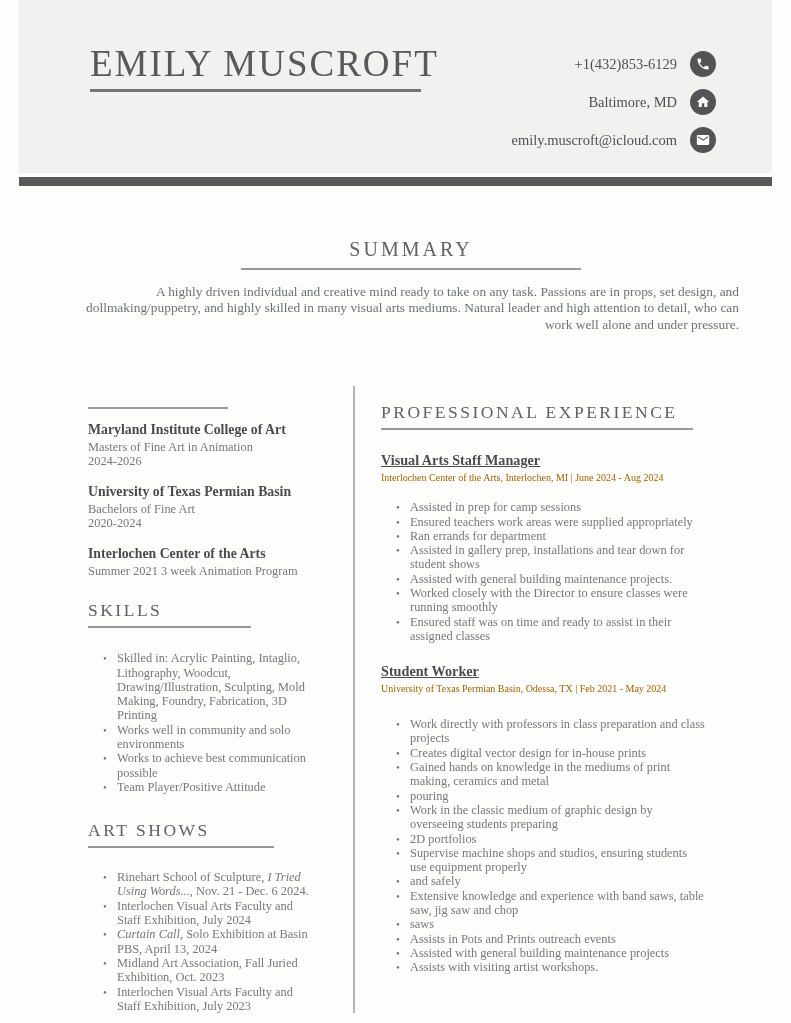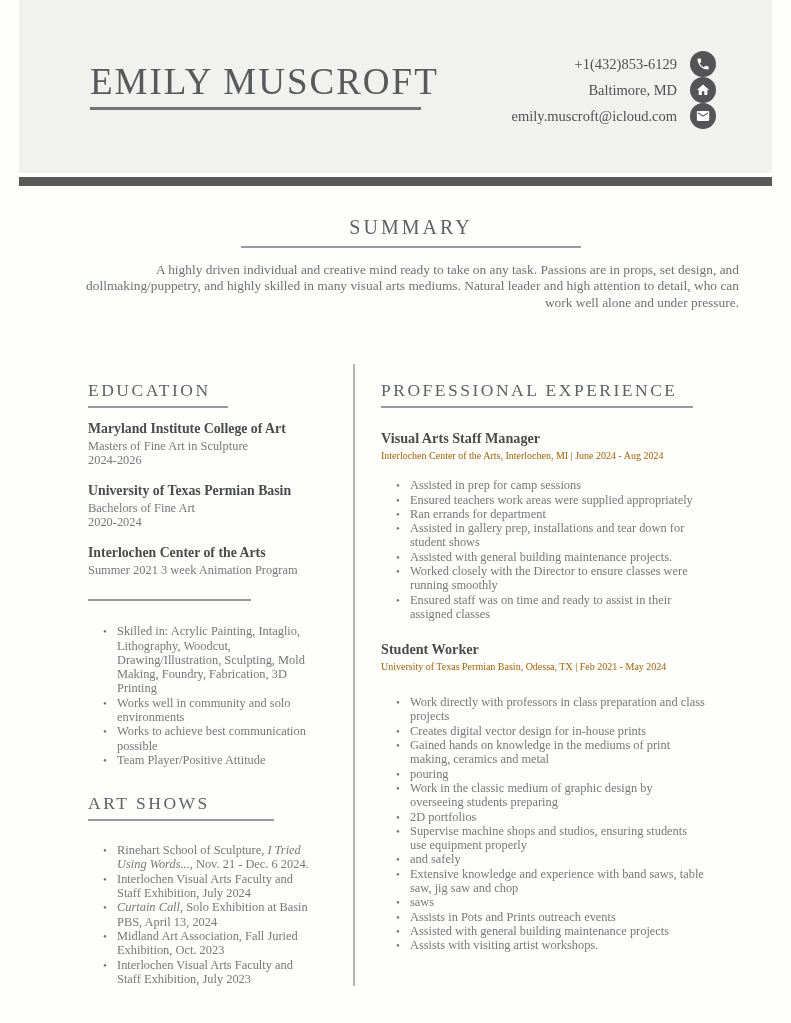--- a/index.html
+++ b/index.html
@@ -15,31 +15,31 @@
     --name-color:#58595b;
     --contact-color:#4f5052;
   }
   *{margin:0;padding:0;box-sizing:border-box;}
   html,body{background:#fff;}
   body{font-family:"Liberation Serif","DejaVu Serif",serif;}
   .page{width:791px;height:1023px;background:var(--page-bg);position:relative;overflow:hidden;}
 
   
   .header{margin:0 19px;height:173px;background:var(--header-bg);position:relative;}
-  .name-block{position:absolute;left:71px;top:62px;font-family:Liberation Serif, serif;}
+  .name-block{position:absolute;left:71px;top:44px;font-family:Liberation Serif, serif;}
   .person-name{font-size:37px;font-weight:400;letter-spacing:2px;color:var(--name-color);line-height:1.1;}
   .name-underline{width:331px;height:3px;background:#747476;margin-top:4px;}
-  .contacts{position:absolute;right:56px;top:51px;display:flex;flex-direction:column;align-items:flex-end;}
+  .contacts{position:absolute;right:56px;top:51px;display:flex;flex-direction:column;align-items:flex-end;gap:12px;}
   .contact-row{display:flex;align-items:center;gap:13px;height:26px;}
   .contact-label{font-size:14.5px;color:var(--contact-color);}
   .contact-icon{width:26px;height:26px;display:block;}
   .accent-bar{margin:4px 19px 0;height:9px;background:var(--accent-bar);}
 
   
-  .summary{margin-top:30px;padding-left:31px;}
+  .summary{margin-top:52px;padding-left:31px;}
   .summary-heading{text-align:center;font-size:20px;font-weight:400;letter-spacing:3px;color:var(--heading-color);}
   .summary-rule{width:340px;height:2px;background:var(--rule-color);margin:7px auto 0;}
   .summary-text{width:656px;margin:14px auto 0;text-align:right;font-size:13.4px;line-height:16.4px;color:#6f7275;}
 
   
   .columns{display:flex;align-items:stretch;margin:53px 0 0 88px;}
   .col-left{width:265px;padding:16px 38px 0 0;}
   .col-divider{width:2px;background:var(--divider-color);}
   .col-right{width:372px;margin-left:26px;padding-top:16px;}
 
@@ -65,21 +65,21 @@
   .italic{font-style:italic;}
 
   .skills-section{margin-top:22px;}
   .skills-section ul{margin-top:23px;}
   .artshows-section{margin-top:26px;}
   .artshows-section ul{margin-top:22px;}
 
   
   .job{margin-top:22px;}
   .job + .job{margin-top:20px;}
-  .job-title{font-size:14.2px;font-weight:700;color:var(--title-color);line-height:17px;}
+  .job-title{font-size:14.2px;font-weight:700;color:var(--title-color);line-height:17px;text-decoration:underline;}
   .job-meta{font-size:10px;color:#a16207;margin-top:3px;white-space:nowrap;}
   .job ul{margin-top:17px;width:324px;}
   .job.second ul{margin-top:23px;}
 </style>
 </head>
 <body>
 
 <div class="page">
 
   <header class="header">
@@ -129,42 +129,42 @@
     <h2 class="summary-heading">SUMMARY</h2>
     <div class="summary-rule"></div>
     <p class="summary-text">A highly driven individual and creative mind ready to take on any task. Passions are in props, set design, and dollmaking/puppetry, and highly skilled in many visual arts mediums. Natural leader and high attention to detail, who can work well alone and under pressure.</p>
   </section>
 
   <div class="columns">
 
     <div class="col-left">
 
       <section class="education-section">
-        <h3 class="section-heading">EDUCATION</h3>
         <div class="section-rule rule-education"></div>
         <div class="edu-list">
           <div class="edu-entry">
             <div class="edu-school">Maryland Institute College of Art</div>
-            <div class="edu-degree">Masters of Fine Art in Sculpture</div>
+            <div class="edu-degree">Masters of Fine Art in Animation</div>
             <div class="edu-years">2024-2026</div>
           </div>
           <div class="edu-entry">
             <div class="edu-school">University of Texas Permian Basin</div>
             <div class="edu-degree">Bachelors of Fine Art</div>
             <div class="edu-years">2020-2024</div>
           </div>
           <div class="edu-entry">
             <div class="edu-school">Interlochen Center of the Arts</div>
             <div class="edu-degree">Summer 2021 3 week Animation Program</div>
             <div class="edu-years"></div>
           </div>
         </div>
       </section>
 
       <section class="skills-section">
+        <h3 class="section-heading">SKILLS</h3>
         <div class="section-rule rule-skills"></div>
         <ul class="bullets">
             <li>
               <span class="dot">•</span>
               <span class="li-text">Skilled in: Acrylic Painting, Intaglio, Lithography, Woodcut, Drawing/Illustration, Sculpting, Mold Making, Foundry, Fabrication, 3D Printing</span>
             </li>
             <li>
               <span class="dot">•</span>
               <span class="li-text">Works well in community and solo environments</span>
             </li>

